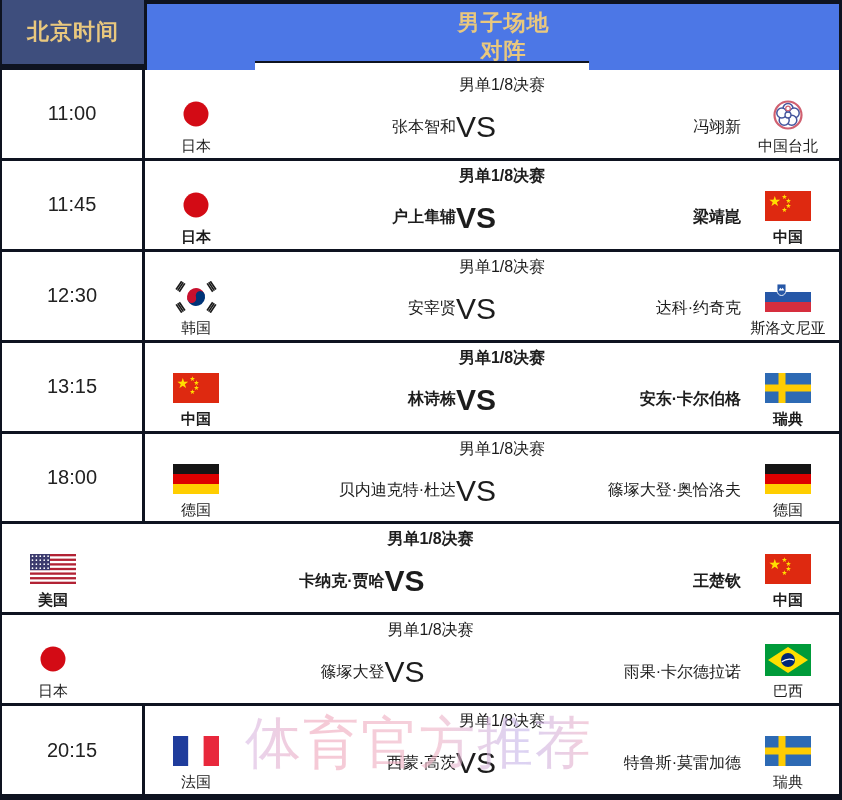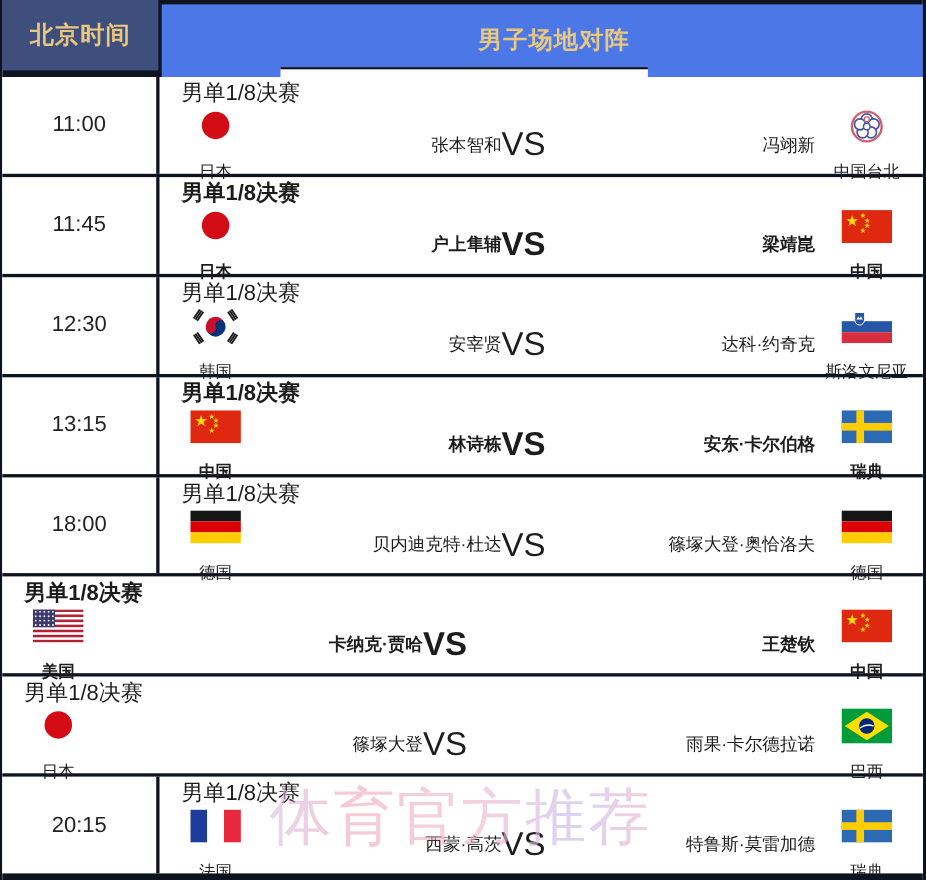--- a/index.html
+++ b/index.html
@@ -16,40 +16,40 @@
   }
   
   .header{position:absolute;left:0;top:0;right:0;height:70px;background:#0e1320;}
   .time-header{
     position:absolute;left:0;top:0;width:142px;height:64px;
     background:#3e4e7d;display:flex;align-items:center;justify-content:center;
     color:#e9c87e;font-size:22px;font-weight:700;letter-spacing:1px;
   }
   .venue-header{
     position:absolute;left:145px;top:4px;right:0;height:66px;
-    background:#4c77e6;display:flex;align-items:center;justify-content:center;
+    background:#4c77e6;display:flex;flex-direction:column;align-items:center;justify-content:center;
     color:#e9c87e;font-size:22px;font-weight:700;line-height:28px;letter-spacing:1px;padding-left:21px;
   }
   .notch{
     position:absolute;left:253px;top:61px;width:334px;height:9px;
     background:#ffffff;border-top:2px solid #0e1320;
   }
   
   .rows{position:absolute;left:0;top:70px;right:0;bottom:6px;display:flex;flex-direction:column;background:#fff;}
   .row{flex:1;display:flex;border-bottom:3px solid #0e1320;min-height:0;}
   .row:last-child{border-bottom:none;}
   .time-cell{
     width:140px;border-right:3px solid #0e1320;
     display:flex;align-items:center;justify-content:center;
     font-size:20px;color:#222;
   }
   .match-cell{flex:1;display:flex;flex-direction:column;padding-top:2px;min-width:0;}
-  .round-label{font-size:20px;height:26px;line-height:26px;margin-left:20px;}
+  .round-label{text-align:center;font-size:16px;height:26px;line-height:26px;margin-left:20px;}
   .match-line{flex:1;display:flex;align-items:center;padding:0 4px 8px 4px;}
-  .team{width:94px;display:flex;flex-direction:column;align-items:center;justify-content:center;gap:15px;flex-shrink:0;}
+  .team{width:94px;display:flex;flex-direction:column;align-items:center;justify-content:center;gap:5px;flex-shrink:0;}
   .flag{display:flex;align-items:center;justify-content:center;height:34px;}
   .flag svg{display:block;}
   .country{font-size:15px;}
   .player{flex:1;text-align:right;font-size:16px;white-space:nowrap;min-width:0;}
   .vs{width:72px;font-size:30px;font-weight:500;}
   .bold .round-label,.bold .player,.bold .country{font-weight:700;}
   .bold .vs{font-weight:800;}
   
   .bottom-bar{position:absolute;left:0;right:0;bottom:0;height:6px;background:#0e1320;}
   

